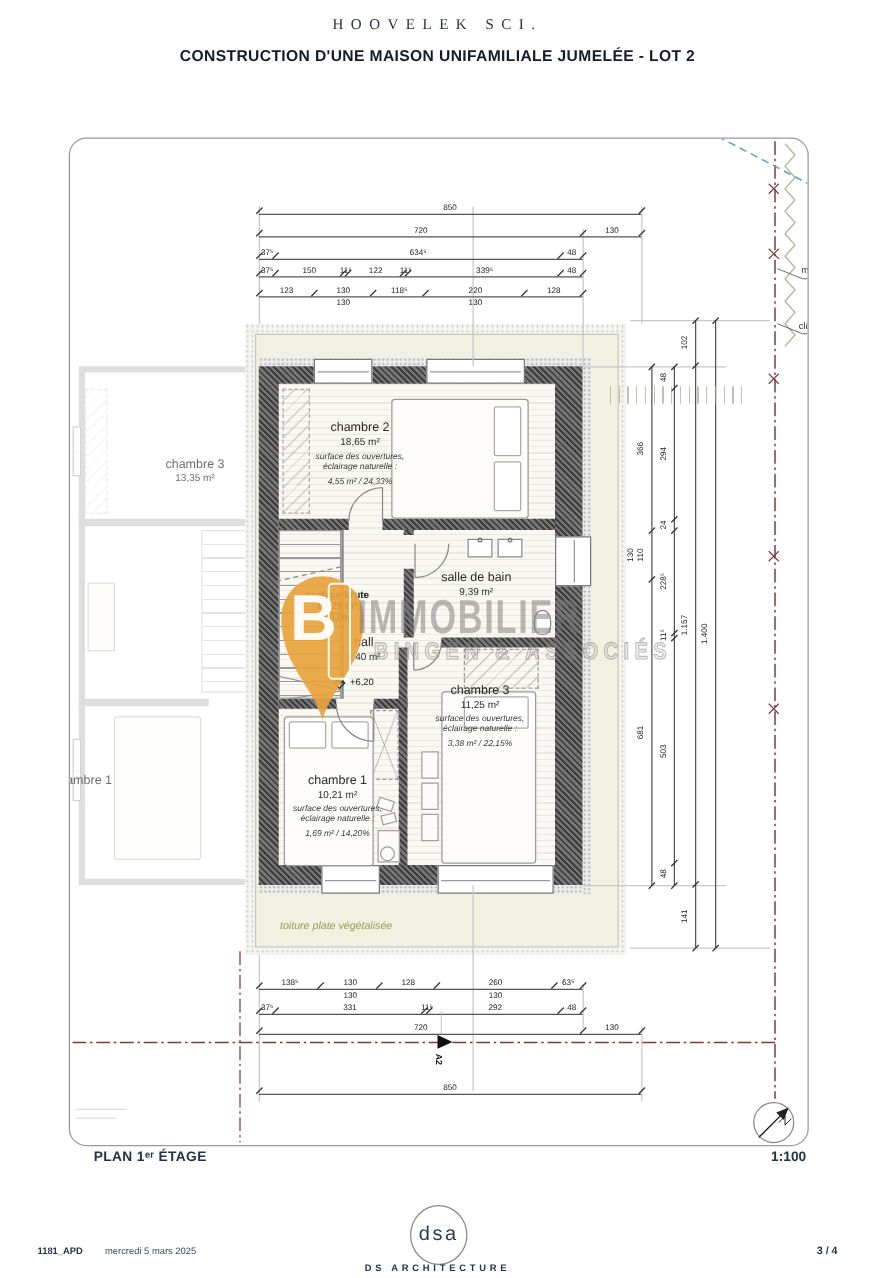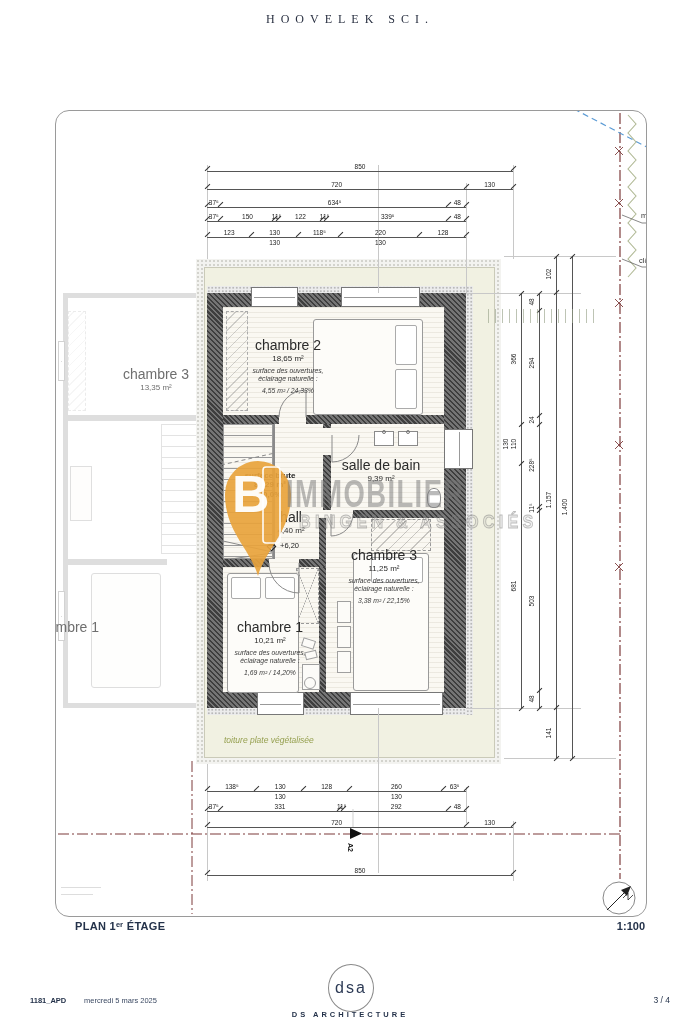--- a/index.html
+++ b/index.html
@@ -41,21 +41,21 @@
   .xbox{border:1px dashed #999;box-sizing:border-box;
         background:linear-gradient(to bottom right,transparent calc(50% - .5px),#999 50%,transparent calc(50% + .5px)),
                    linear-gradient(to top right,transparent calc(50% - .5px),#999 50%,transparent calc(50% + .5px));}
   .bed{background:#fdfcf9;border:1px solid #9a9a9a;border-radius:3px;box-sizing:border-box;}
   .pillow{background:#fff;border:1px solid #ababab;border-radius:2px;box-sizing:border-box;}
   .furn{background:#fcfbf8;border:1px solid #9f9f9f;box-sizing:border-box;}
   .sink{background:#fff;border:1px solid #8a8a8a;box-sizing:border-box;}
   .toilet{background:#fff;border:1px solid #8a8a8a;border-radius:45% 45% 40% 40%;box-sizing:border-box;}
   
   .room-label{position:absolute;text-align:center;color:#2b2b2b;line-height:1.18;}
-  .rname{font-size:14px;}
+  .rname{font-size:10px;}
   .rarea{font-size:8px;}
   .rnote{font-size:6.8px;font-style:italic;color:#3a3a3a;}
   .rnote.gap{margin-top:4px;}
   .sb{font-weight:bold;color:#1a1a1a;}
   .sb .rname{font-size:8px;}
   .roof-label{font-size:8.5px;font-style:italic;color:#96a050;}
   .level{font-size:7.5px;color:#222;}
   .lvl-icon{width:7px;height:7px;border:1px solid #222;transform:rotate(45deg);
             background:linear-gradient(135deg,#222 50%,transparent 50%);box-sizing:border-box;}
   .ghost{position:absolute;left:0;top:0;opacity:.32;}
@@ -90,33 +90,34 @@
   
   .bndlbl{position:absolute;font-size:7.5px;color:#333;background:transparent;white-space:nowrap;}
   .a2{position:absolute;font-size:7px;font-weight:bold;color:#111;transform:rotate(90deg);}
   .hedgerow{position:absolute;background:repeating-linear-gradient(90deg,#9aa48c 0 1px,transparent 1px 7px);opacity:.65;}
   .faint{position:absolute;background:#ddd;}
   
   .tb-title{position:absolute;left:75px;top:920px;font-size:11px;font-weight:bold;color:#24324a;letter-spacing:.3px;}
   .tb-scale{position:absolute;right:55px;top:920px;font-size:11px;font-weight:bold;color:#24324a;}
   .ft-ref{position:absolute;left:30px;top:996px;font-size:7.5px;font-weight:bold;color:#24324a;}
   .ft-date{position:absolute;left:84px;top:996px;font-size:7.5px;color:#3c4a63;}
-  .ft-page{position:absolute;right:30px;top:995px;font-size:8.5px;font-weight:normal;color:#24324a;}
+  .ft-page{position:absolute;right:30px;top:995px;font-size:8.5px;font-weight:bold;color:#24324a;}
   .ft-logo{position:absolute;left:328px;top:964px;width:44px;height:46px;border:1px solid #8a8a8a;
            border-radius:50%;text-align:center;line-height:46px;font-size:16px;letter-spacing:2px;color:#2c3a55;}
   .ft-firm{position:absolute;left:0;top:1010px;width:700px;text-align:center;font-size:7.5px;
            font-weight:bold;letter-spacing:3px;color:#24324a;}
   svg{position:absolute;left:0;top:0;}
 </style>
 </head>
 <body>
 
 <div id="page">
 
   <div class="hdr hdr-company abs">HOOVELEK SCI.</div>
+  <div class="hdr hdr-title abs">CONSTRUCTION D'UNE MAISON UNIFAMILIALE JUMELÉE  -  LOT 2</div>
 
   <div class="sheet">
 
     <div class="ghost">
       <div class="gframe" style="left:7px;top:182px;width:144px;height:415px;"></div>
       <div class="gwall" style="left:7px;top:304px;width:140px;height:6px;"></div>
       <div class="gwall" style="left:7px;top:448px;width:104px;height:6px;"></div>
       <div class="gwall" style="left:145px;top:182px;width:6px;height:415px;"></div>
       <div class="gstairs" style="left:105px;top:313px;width:42px;height:130px;"></div>
       <div class="wardrobe abs" style="left:12px;top:200px;width:18px;height:100px;opacity:.7;"></div>

